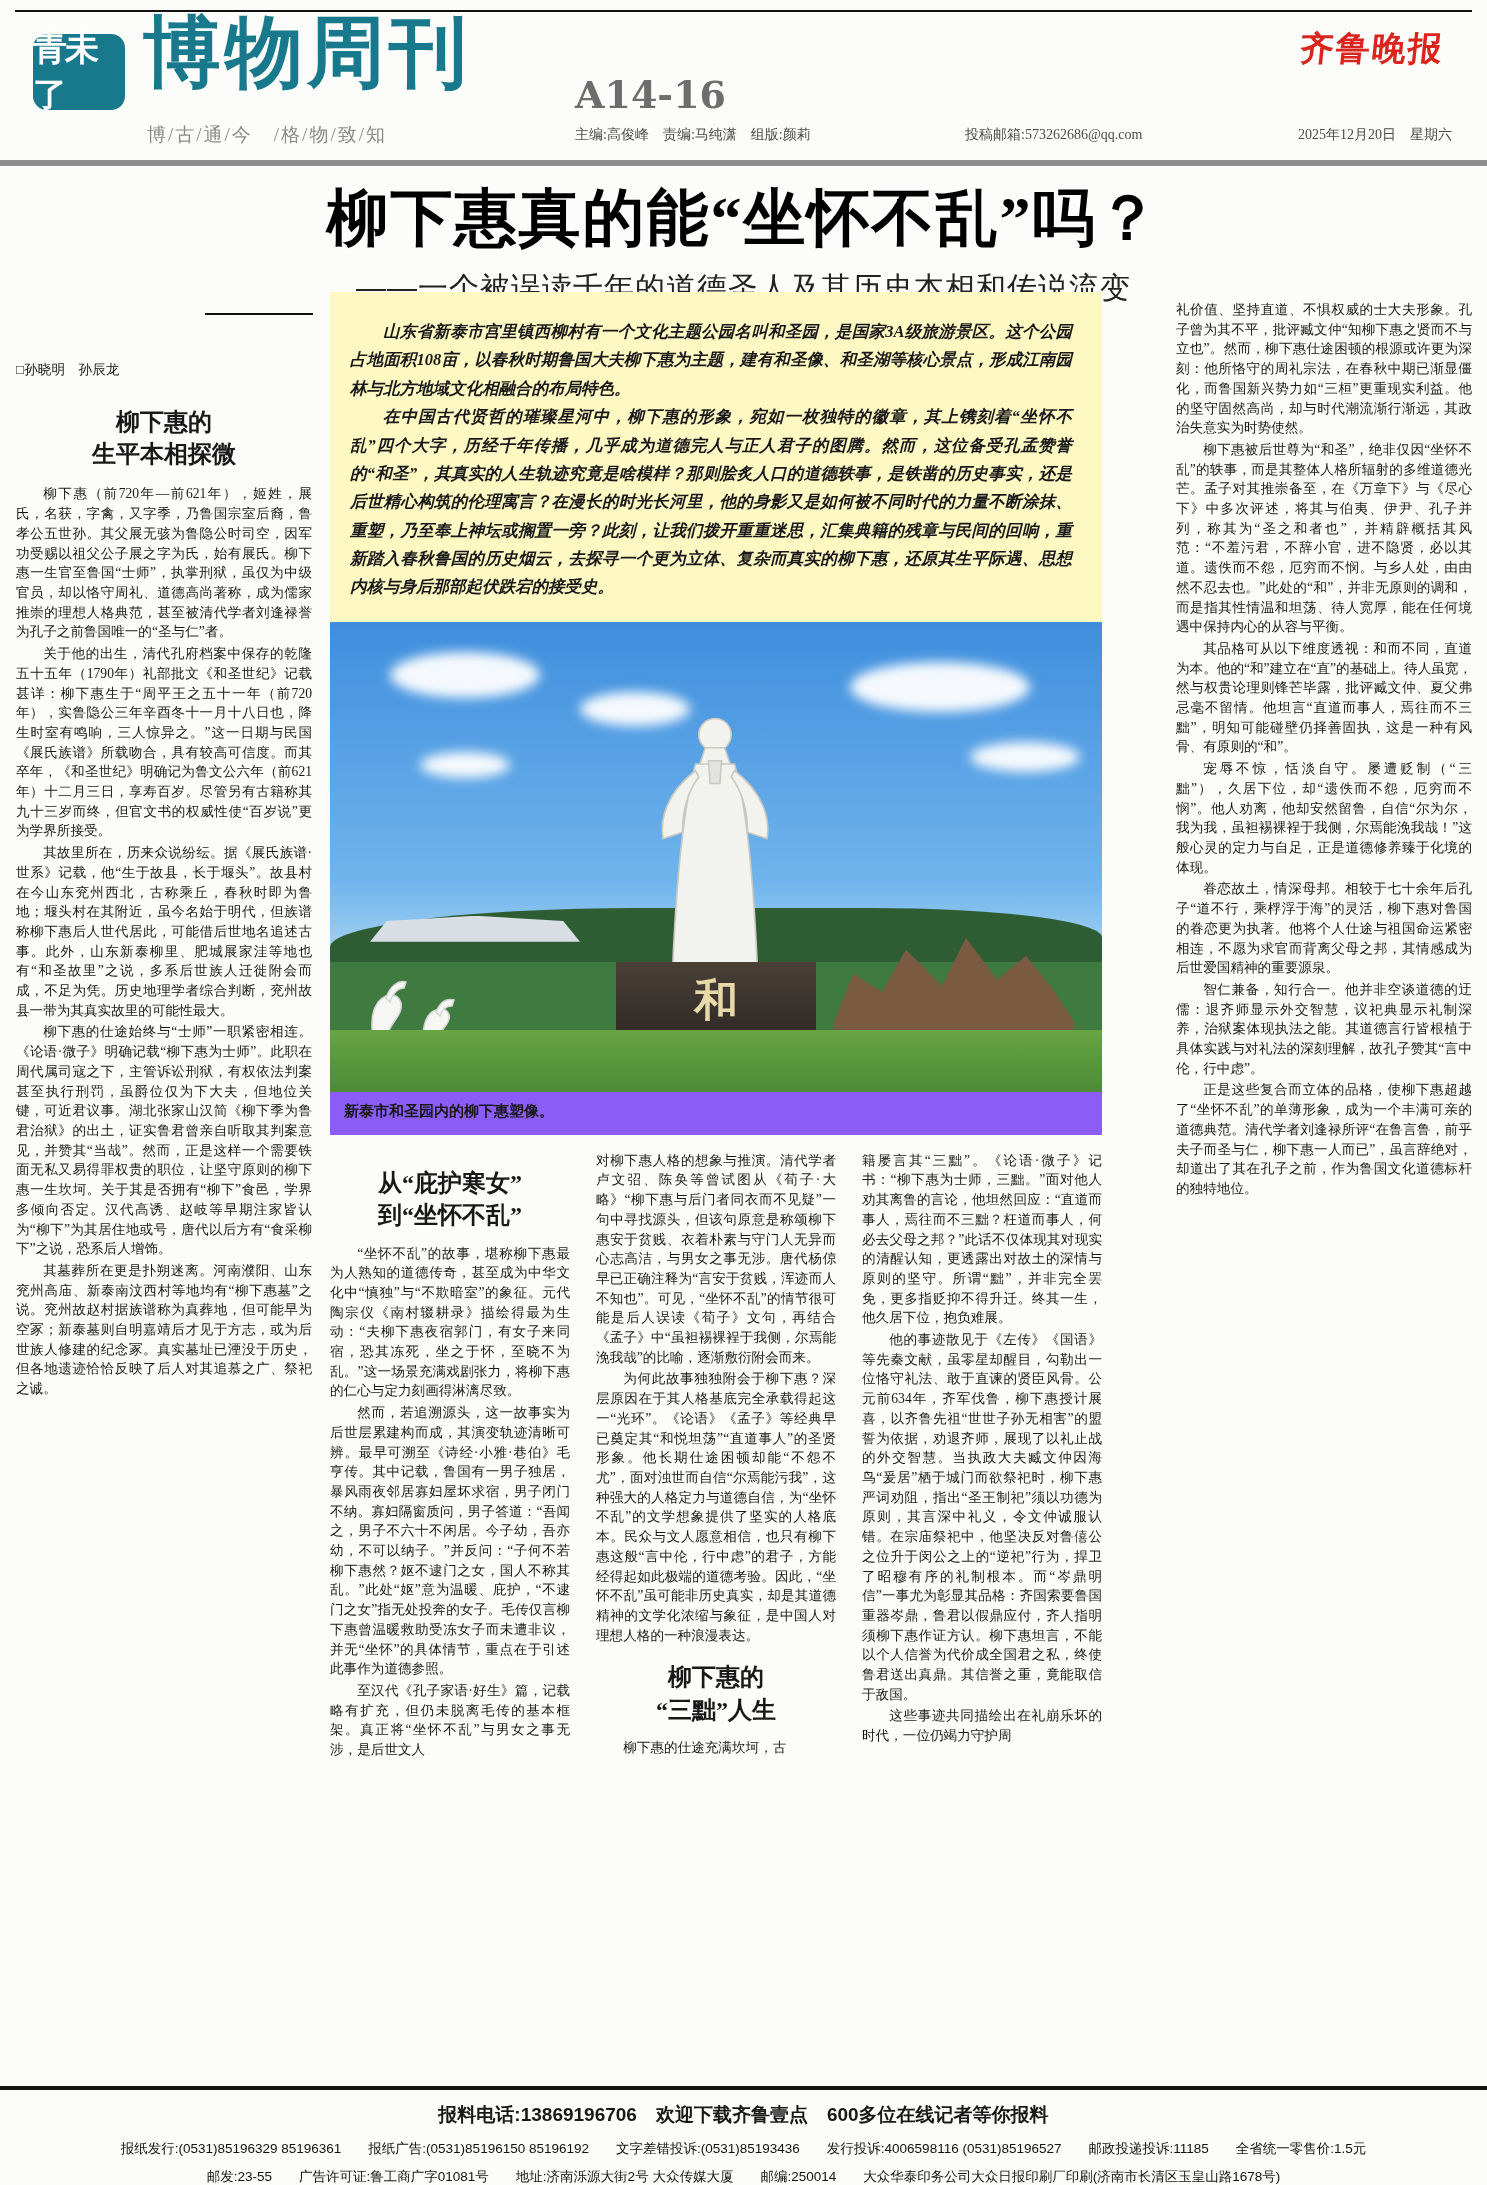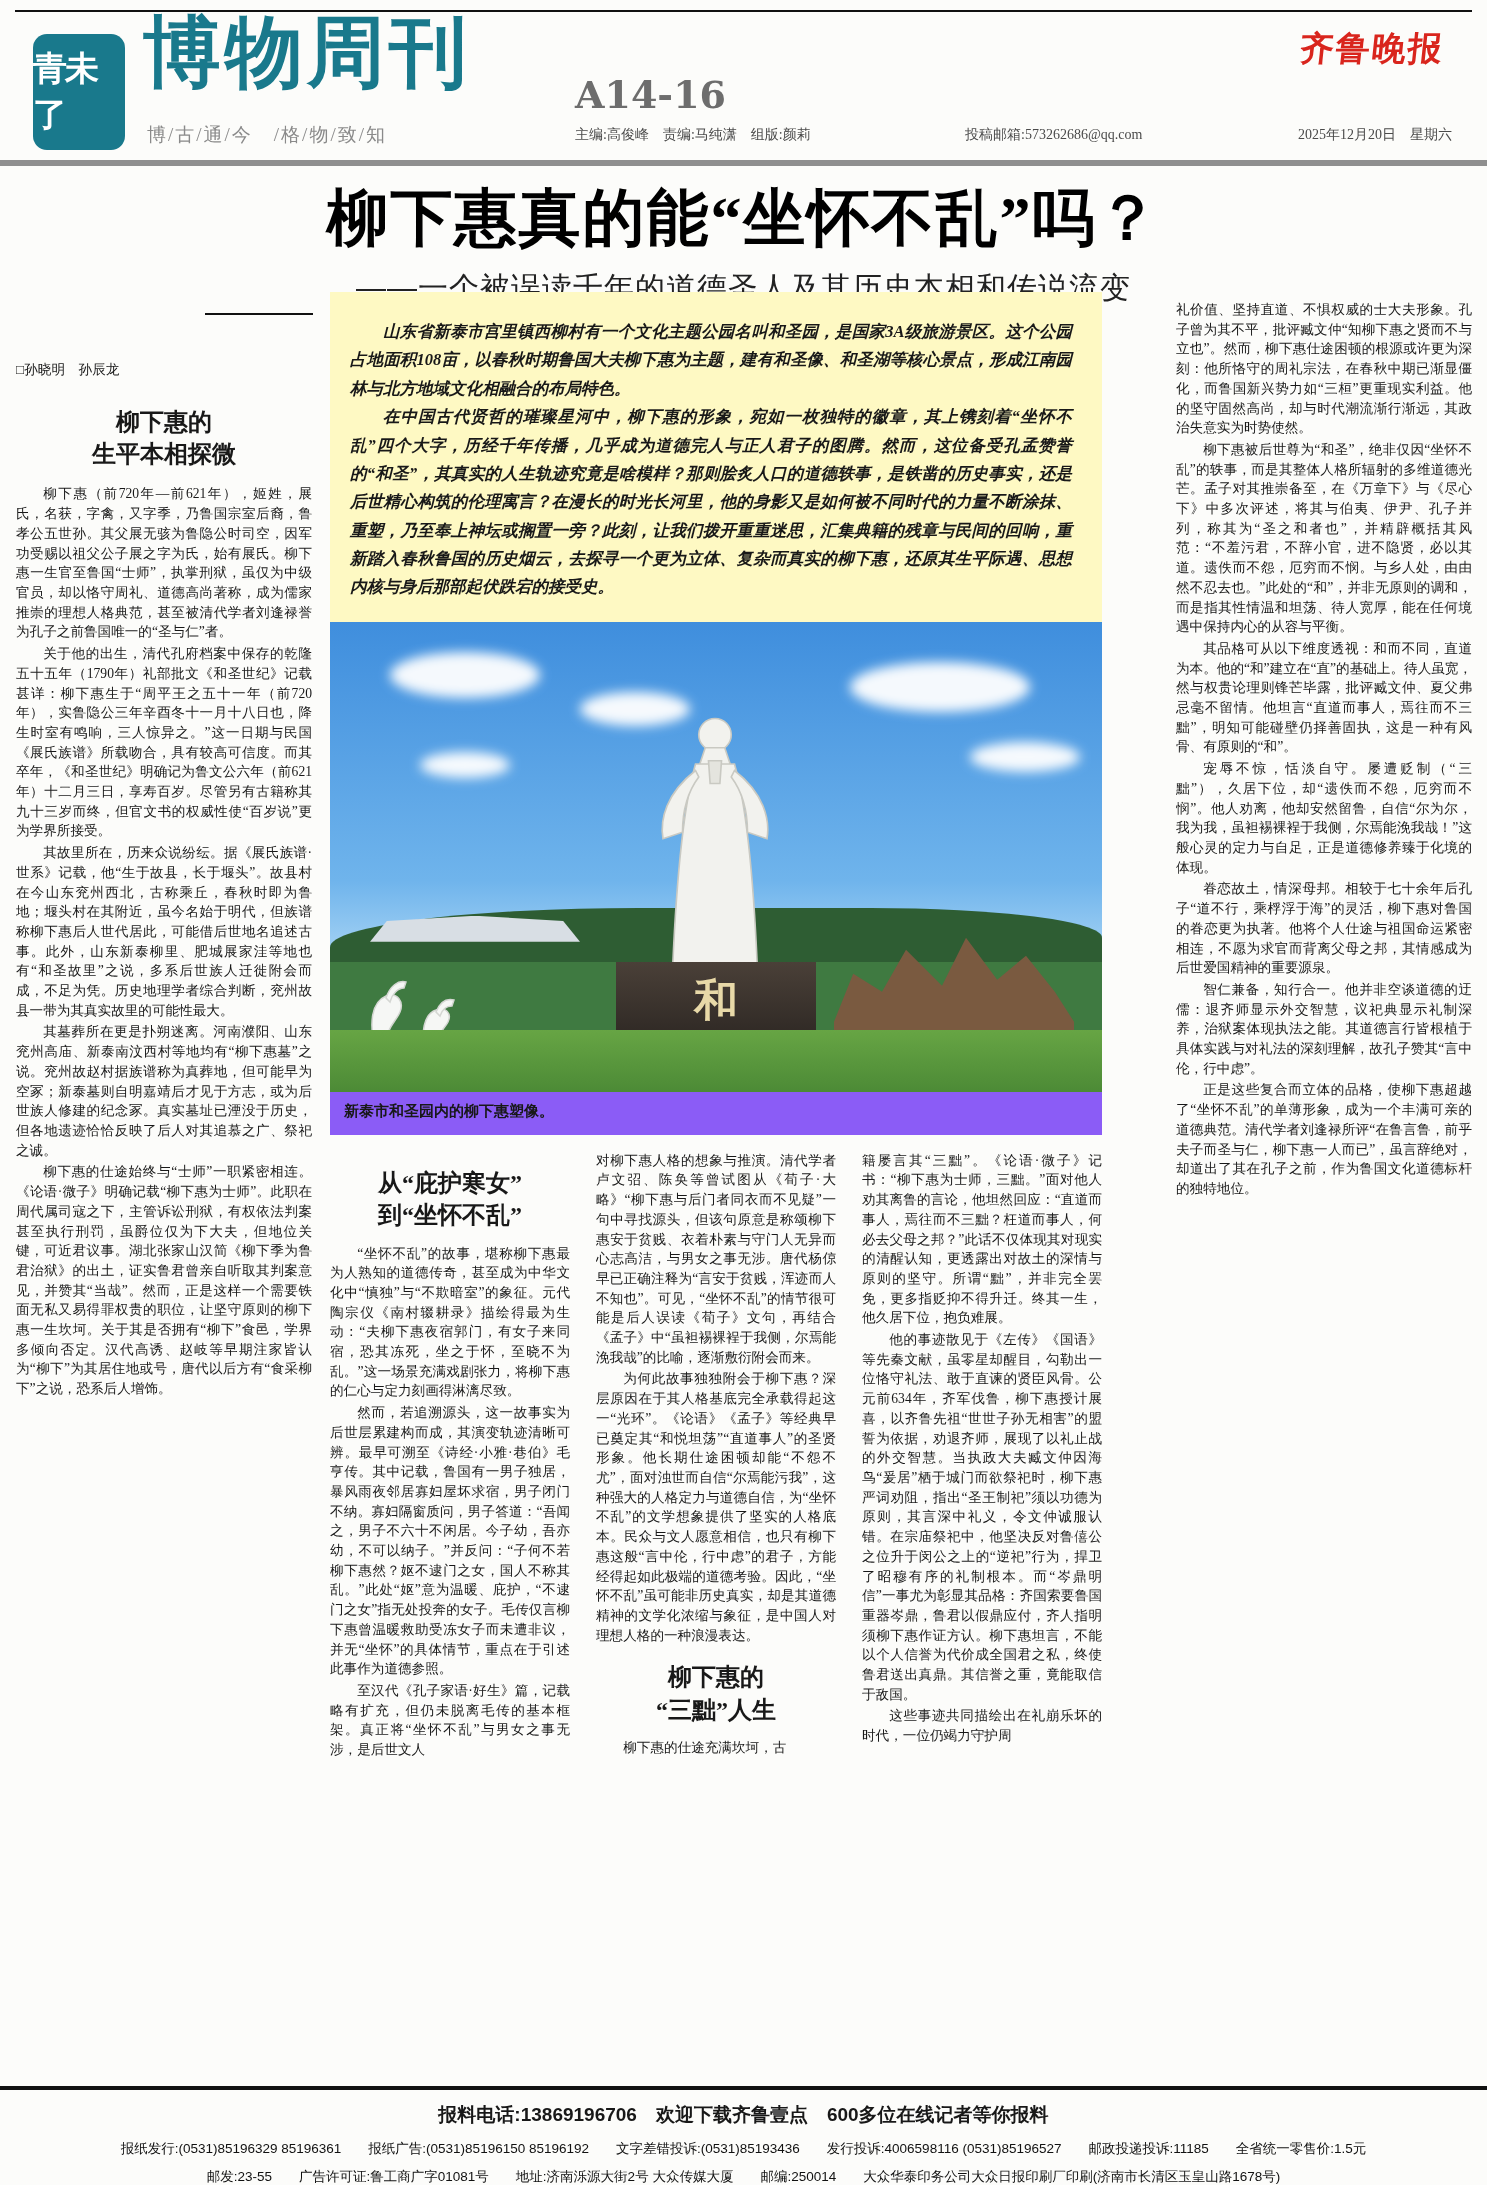--- a/index.html
+++ b/index.html
@@ -1,21 +1,21 @@
 <!DOCTYPE html>
 <html><head>
 <meta charset="utf-8">
 <style>
   html,body{margin:0;padding:0;background:#e8e8e4;}
   #page{position:relative;width:1487px;height:2185px;background:#fcfcfa;margin:0 auto;
         font-family:"Liberation Serif","DejaVu Serif",serif;color:#181818;overflow:hidden;}
   .rule-top{position:absolute;left:15px;right:15px;top:10px;height:2px;background:#111;}
   
   .masthead{position:absolute;left:15px;top:20px;right:15px;height:135px;}
-  .logo-badge{position:absolute;left:18px;top:14px;width:92px;height:116px;background:#19798c;
+  .logo-badge{position:absolute;left:18px;top:14px;width:92px;height:76px;background:#19798c;
               border-radius:14px;color:#fff;display:flex;align-items:center;justify-content:center;
               font-family:"DejaVu Serif",serif;font-size:34px;font-weight:bold;letter-spacing:-2px;}
   .mast-title{position:absolute;left:128px;top:-6px;color:#19798c;font-size:78px;font-weight:bold;
               font-family:"Liberation Serif",serif;letter-spacing:4px;line-height:1;}
   .mast-pages{position:absolute;left:560px;top:52px;color:#6d6d6d;font-size:38px;font-weight:bold;
               font-family:"DejaVu Serif",serif;}
   .mast-motto{position:absolute;left:132px;top:102px;color:#8a8a8a;font-size:19px;letter-spacing:2px;}
   .mast-editors{position:absolute;left:560px;top:106px;color:#4a4a4a;font-size:14px;}
   .mast-email{position:absolute;left:950px;top:106px;color:#4a4a4a;font-size:14px;}
   .mast-brand{position:absolute;right:28px;top:6px;color:#d9251d;font-size:34px;font-weight:bold;
@@ -100,22 +100,22 @@
 
   <div class="colbox" style="left:16px;top:360px;width:296px;height:1680px;position:absolute;">
     <p class="byline noindent">□孙晓明　孙辰龙</p>
     <div class="sec-head">
       <div>柳下惠的</div>
       <div>生平本相探微</div>
     </div>
     <p>柳下惠（前720年—前621年），姬姓，展氏，名获，字禽，又字季，乃鲁国宗室后裔，鲁孝公五世孙。其父展无骇为鲁隐公时司空，因军功受赐以祖父公子展之字为氏，始有展氏。柳下惠一生官至鲁国“士师”，执掌刑狱，虽仅为中级官员，却以恪守周礼、道德高尚著称，成为儒家推崇的理想人格典范，甚至被清代学者刘逢禄誉为孔子之前鲁国唯一的“圣与仁”者。</p>
     <p>关于他的出生，清代孔府档案中保存的乾隆五十五年（1790年）礼部批文《和圣世纪》记载甚详：柳下惠生于“周平王之五十一年（前720年），实鲁隐公三年辛酉冬十一月十八日也，降生时室有鸣响，三人惊异之。”这一日期与民国《展氏族谱》所载吻合，具有较高可信度。而其卒年，《和圣世纪》明确记为鲁文公六年（前621年）十二月三日，享寿百岁。尽管另有古籍称其九十三岁而终，但官文书的权威性使“百岁说”更为学界所接受。</p>
     <p>其故里所在，历来众说纷纭。据《展氏族谱·世系》记载，他“生于故县，长于堰头”。故县村在今山东兖州西北，古称乘丘，春秋时即为鲁地；堰头村在其附近，虽今名始于明代，但族谱称柳下惠后人世代居此，可能借后世地名追述古事。此外，山东新泰柳里、肥城展家洼等地也有“和圣故里”之说，多系后世族人迁徙附会而成，不足为凭。历史地理学者综合判断，兖州故县一带为其真实故里的可能性最大。</p>
+    <p>柳下惠的仕途始终与“士师”一职紧密相连。《论语·微子》明确记载“柳下惠为士师”。此职在周代属司寇之下，主管诉讼刑狱，有权依法判案甚至执行刑罚，虽爵位仅为下大夫，但地位关键，可近君议事。湖北张家山汉简《柳下季为鲁君治狱》的出土，证实鲁君曾亲自听取其判案意见，并赞其“当哉”。然而，正是这样一个需要铁面无私又易得罪权贵的职位，让坚守原则的柳下惠一生坎坷。关于其是否拥有“柳下”食邑，学界多倾向否定。汉代高诱、赵岐等早期注家皆认为“柳下”为其居住地或号，唐代以后方有“食采柳下”之说，恐系后人增饰。</p>
     <p>其墓葬所在更是扑朔迷离。河南濮阳、山东兖州高庙、新泰南汶西村等地均有“柳下惠墓”之说。兖州故赵村据族谱称为真葬地，但可能早为空冢；新泰墓则自明嘉靖后才见于方志，或为后世族人修建的纪念冢。真实墓址已湮没于历史，但各地遗迹恰恰反映了后人对其追慕之广、祭祀之诚。</p>
-    <p>柳下惠的仕途始终与“士师”一职紧密相连。《论语·微子》明确记载“柳下惠为士师”。此职在周代属司寇之下，主管诉讼刑狱，有权依法判案甚至执行刑罚，虽爵位仅为下大夫，但地位关键，可近君议事。湖北张家山汉简《柳下季为鲁君治狱》的出土，证实鲁君曾亲自听取其判案意见，并赞其“当哉”。然而，正是这样一个需要铁面无私又易得罪权贵的职位，让坚守原则的柳下惠一生坎坷。关于其是否拥有“柳下”食邑，学界多倾向否定。汉代高诱、赵岐等早期注家皆认为“柳下”为其居住地或号，唐代以后方有“食采柳下”之说，恐系后人增饰。</p>
   </div>
 
   <div class="feature">
     <div class="intro-panel">
       <p>山东省新泰市宫里镇西柳村有一个文化主题公园名叫和圣园，是国家3A级旅游景区。这个公园占地面积108亩，以春秋时期鲁国大夫柳下惠为主题，建有和圣像、和圣湖等核心景点，形成江南园林与北方地域文化相融合的布局特色。</p>
       <p>在中国古代贤哲的璀璨星河中，柳下惠的形象，宛如一枚独特的徽章，其上镌刻着“坐怀不乱”四个大字，历经千年传播，几乎成为道德完人与正人君子的图腾。然而，这位备受孔孟赞誉的“和圣”，其真实的人生轨迹究竟是啥模样？那则脍炙人口的道德轶事，是铁凿的历史事实，还是后世精心构筑的伦理寓言？在漫长的时光长河里，他的身影又是如何被不同时代的力量不断涂抹、重塑，乃至奉上神坛或搁置一旁？此刻，让我们拨开重重迷思，汇集典籍的残章与民间的回响，重新踏入春秋鲁国的历史烟云，去探寻一个更为立体、复杂而真实的柳下惠，还原其生平际遇、思想内核与身后那部起伏跌宕的接受史。</p>
     </div>
 
     <div class="photo">
       <div class="cloud" style="left:60px;top:30px;width:150px;height:46px;"></div>

